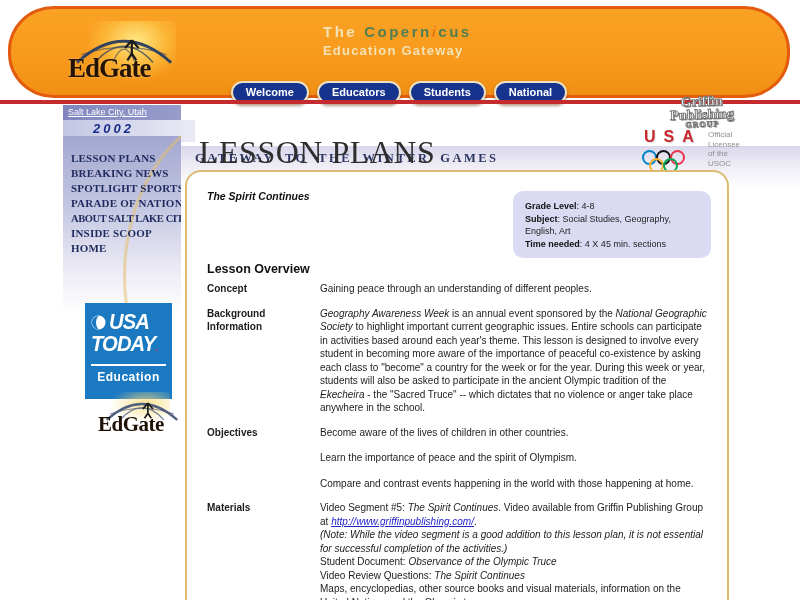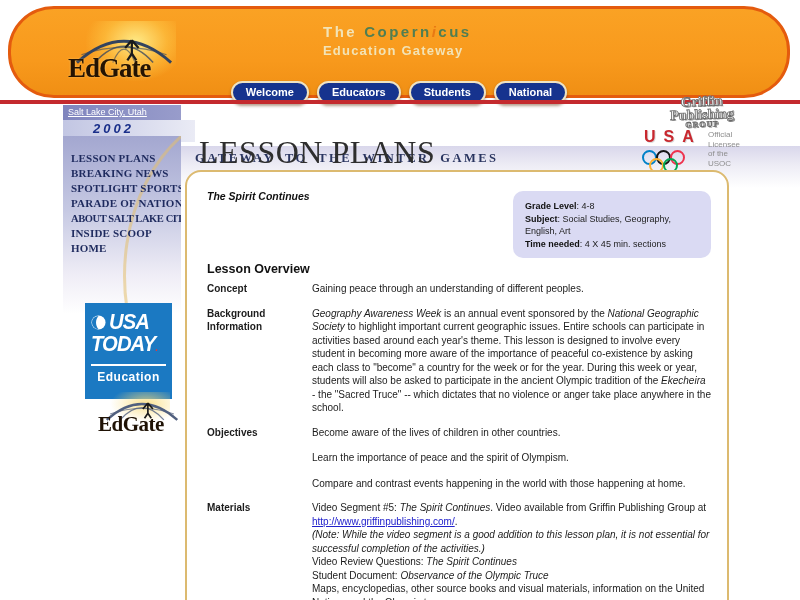--- a/index.html
+++ b/index.html
@@ -96,27 +96,27 @@
   .panel { position:absolute; left:185px; top:170px; width:544px; height:446px; background:#fff;
            border:2px solid #DCBA70; border-radius:16px; padding:16px 16px 10px 20px; }
   .title-row { position:relative; height:66px; }
   .lesson-title { width:312px; font-size:13.5px; font-weight:bold; color:#101010; line-height:17px; }
   .lesson-subtitle { font-size:10.5px; font-weight:bold; font-style:italic; color:#101010; margin-top:2px; }
   .info-box { position:absolute; right:0; top:1px; width:198px; background:#DADAF3;
               border-radius:10px; padding:9px 12px 8px; font-size:9px; line-height:12.5px; color:#222; }
   .info-box b { color:#111; }
   .overview-h { font-size:12.5px; font-weight:bold; color:#111; margin:6px 0 6px; }
   .row { display:grid; grid-template-columns:105px 1fr; margin-bottom:11px;
-         font-size:10px; line-height:13.5px; color:#1c1c1c; }
+         font-size:10px; line-height:13.5px; color:#1c1c1c;gap:8px; }
   .row .lbl { font-weight:bold; padding-right:10px; }
   .row p { margin:0 0 12px; }
   .row p:last-child { margin-bottom:0; }
   .it { font-style:italic;margin-top:43px; }
   .mat div { margin:0; }
-  .link { color:#2121CC; text-decoration:underline; cursor:pointer; word-break:break-all; }
+  .link { color:#2121CC; text-decoration:underline; cursor:pointer; word-break:break-all;font-style:italic; }
 </style>
 </head>
 <body>
 
 <div id="page">
 
   <div class="header">
     <div class="edgate-hd">
       <div class="edgate-glow"></div>
       <svg class="edgate-arc" width="112" height="34" viewBox="0 0 100 30">
@@ -241,22 +241,22 @@
         <p>Learn the importance of peace and the spirit of Olympism.</p>
         <p>Compare and contrast events happening in the world with those happening at home.</p>
       </div>
     </div>
 
     <div class="row">
       <div class="lbl">Materials</div>
       <div class="mat">
         <div><span>Video Segment #5: </span><span class="it">The Spirit Continues</span><span>. Video available from Griffin Publishing Group at </span><a class="link">http://www.griffinpublishing.com/</a><span>.</span></div>
         <div class="it">(Note: While the video segment is a good addition to this lesson plan, it is not essential for successful completion of the activities.)</div>
+        <div><span>Student Document: </span><span class="it">Observance of the Olympic Truce</span></div>
         <div><span>Video Review Questions: </span><span class="it">The Spirit Continues</span></div>
-        <div><span>Student Document: </span><span class="it">Observance of the Olympic Truce</span></div>
         <div>Maps, encyclopedias, other source books and visual materials, information on the United Nations and the Olympic truce.</div>
 
       </div>
     </div>
 
   </div>
 
 </div>
 
 </body></html>

